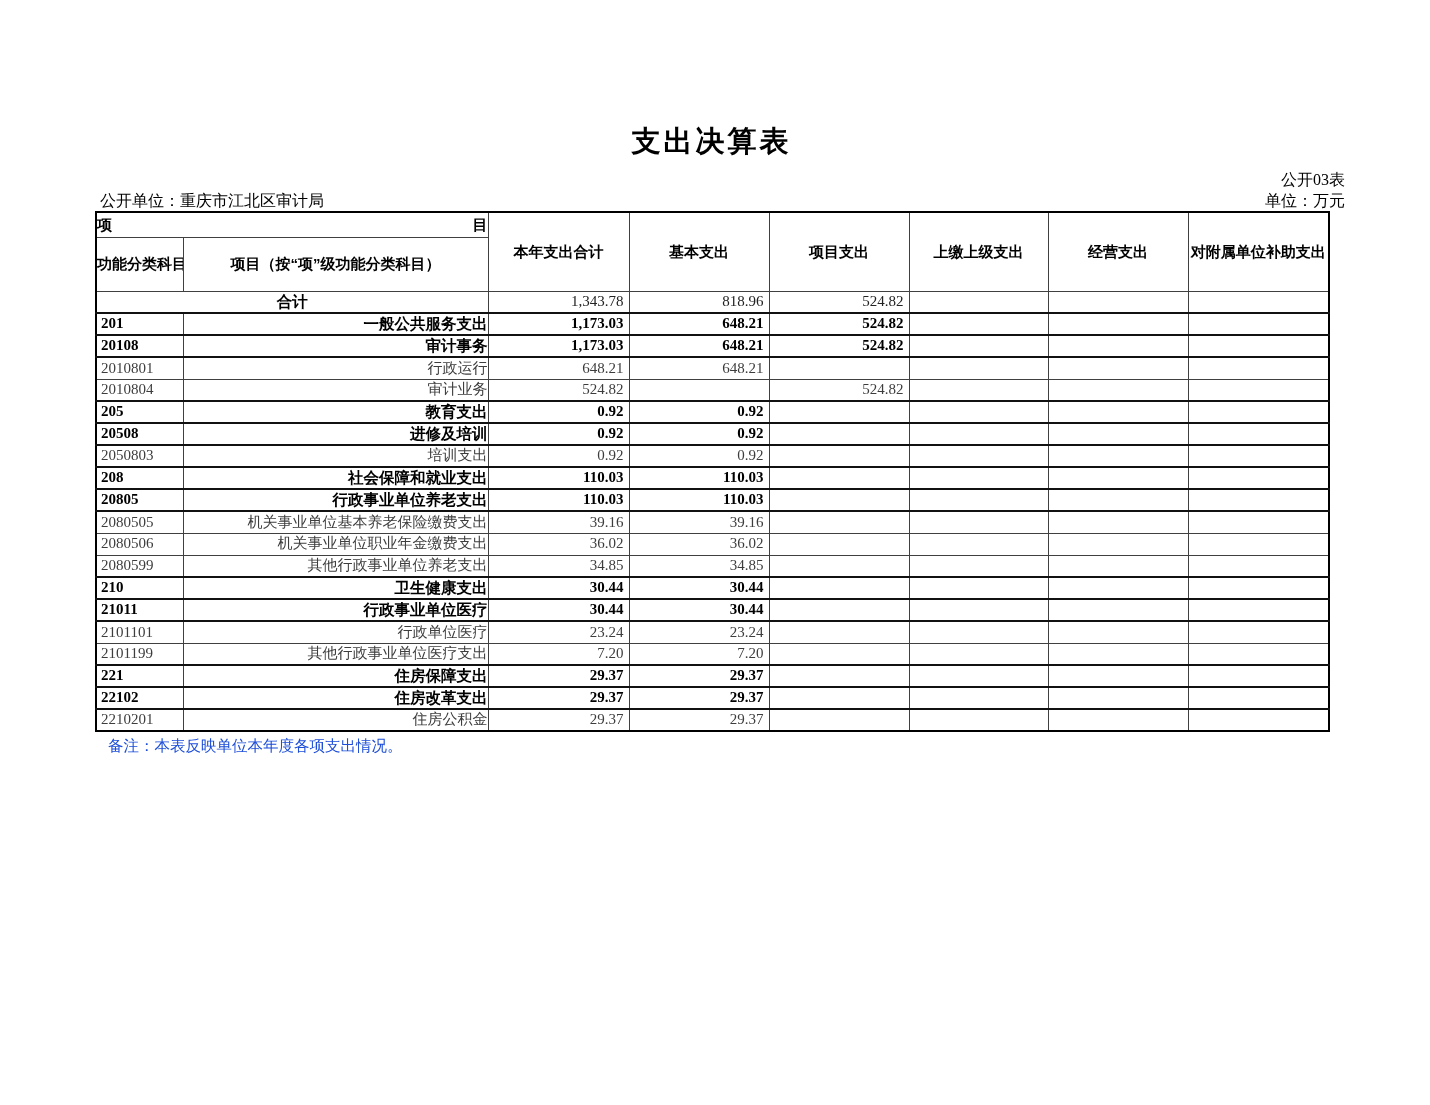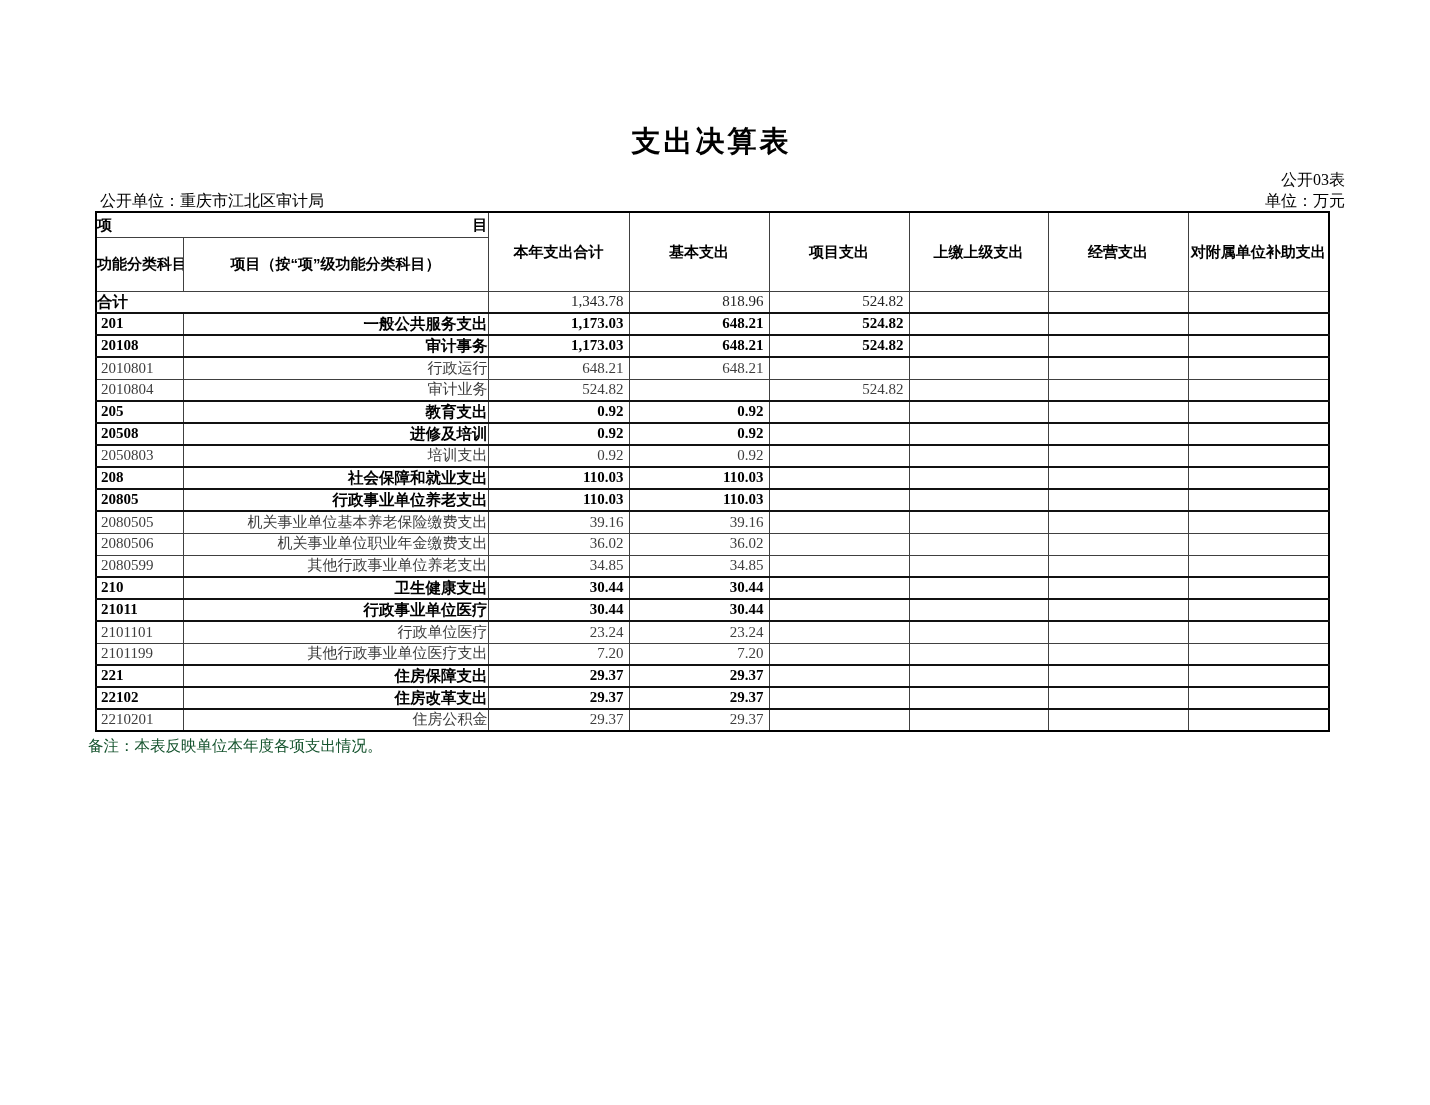--- a/index.html
+++ b/index.html
@@ -49,30 +49,30 @@
   tbody td.name  { text-align:right; padding-left:4px; vertical-align:middle; }
   tbody td.val   { text-align:right; padding:0 5px; vertical-align:middle; }
 
   tr.category td { font-weight:bold; color:#000; }
   tr.category td.name {
     font-family:"Liberation Sans", sans-serif; font-size:15.5px;
   }
   tr.detail td { font-weight:normal; color:#3d3d3d; }
   tr.detail td.name { padding-left:22px; }
   tr.total td.name-total {
-    text-align:left; font-weight:bold; color:#000;
+    text-align:center; font-weight:bold; color:#000;
     font-family:"Liberation Sans", sans-serif; font-size:15.5px;
   }
   tr.total td.val { font-weight:normal; color:#222; }
 
   tr.bt-thick td { border-top:2px solid #111; }
   tr.bt-thin td  { border-top:1px solid #8a8a8a; }
 
   .footnote {
-    position:absolute; left:88px; top:736px; font-size:15.5px; color:#14532d;
+    position:absolute; left:108px; top:736px; font-size:15.5px; color:#1d4ed8;
   }
 </style>
 </head>
 <body>
 
 <div class="page">
 
   <div class="title">支出决算表</div>
 
   <div class="meta-right meta-tableno">公开03表</div>

